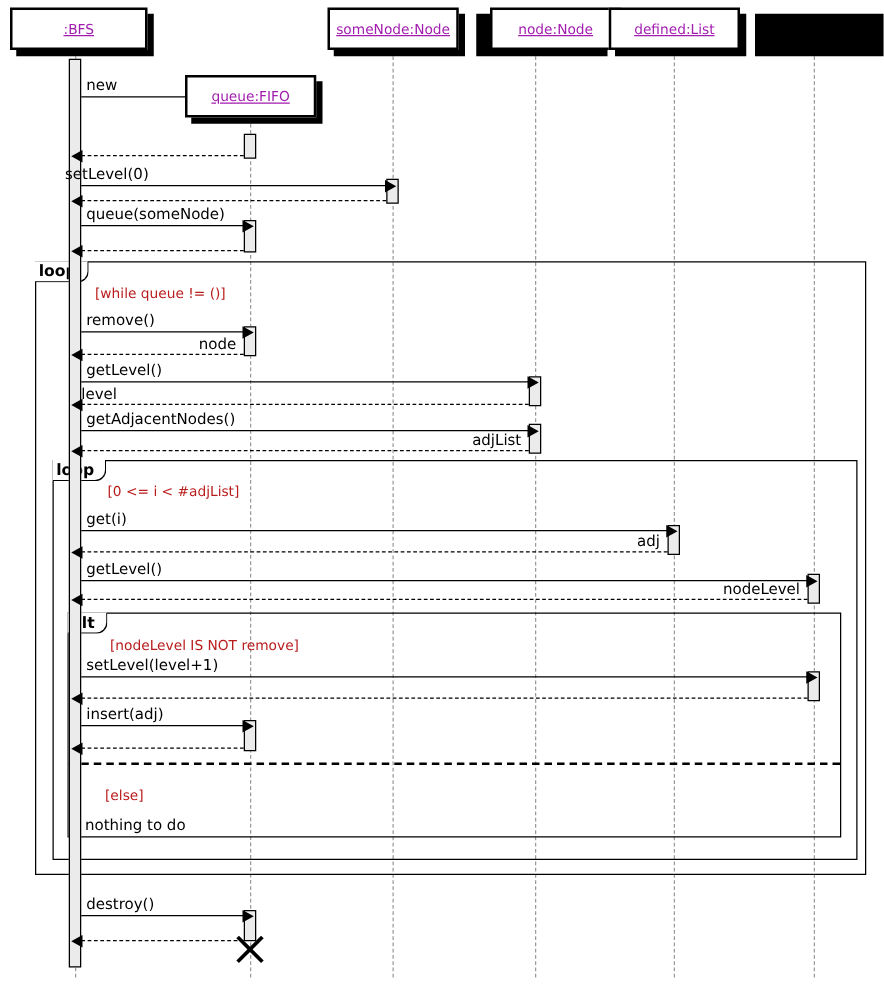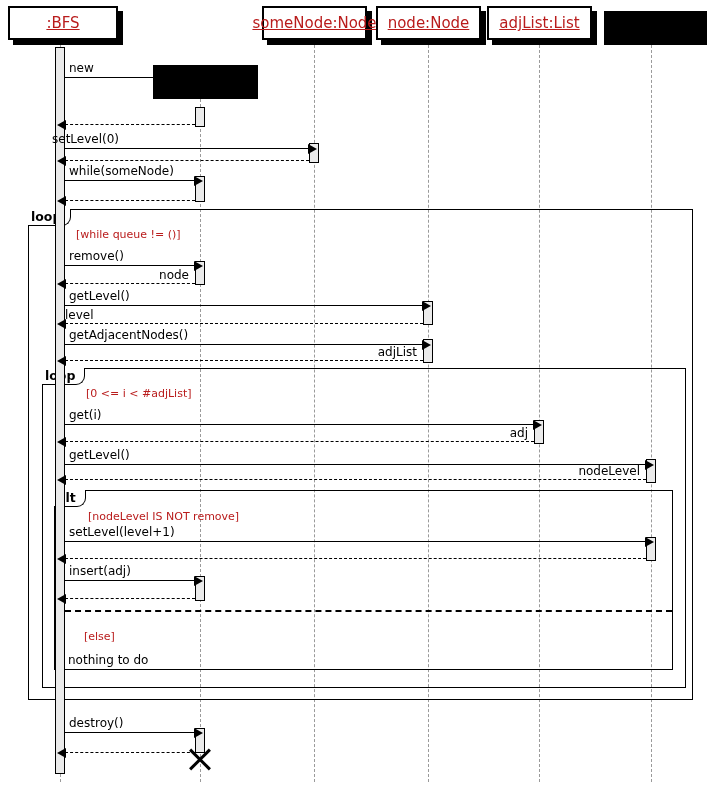--- a/index.html
+++ b/index.html
@@ -2,21 +2,21 @@
 <html><head>
 <meta charset="utf-8">
 <style>
   html,body{margin:0;padding:0;background:#ffffff;}
   body{font-family:"DejaVu Sans","Liberation Sans",sans-serif;}
   #canvas{position:relative;width:707px;height:790px;background:#fff;overflow:hidden;}
 
   
   .plbox{position:absolute;background:#fff;border:2px solid #000;box-sizing:border-box;
          display:flex;align-items:center;justify-content:center;}
-  .plbox .plname{font-size:15px;color:#b91c1c;text-decoration:underline;white-space:nowrap;}
+  .plbox .plname{font-size:11px;color:#a21caf;text-decoration:underline;white-space:nowrap;}
   .plshadow{position:absolute;background:#000;}
 
   
   .lifeline{position:absolute;width:0;border-left:1px dashed #9a9a9a;}
   .actbar{position:absolute;background:#ebebeb;border:1px solid #000;box-sizing:border-box;}
 
   
   .msgline{position:absolute;height:0;border-top:1.6px solid #000;}
   .msgline.ret{border-top:1.6px dashed #000;}
   .arrowhead{position:absolute;width:0;height:0;
@@ -82,21 +82,21 @@
     <div class="msglabel" style="left: 69px; top: 62px;">new</div>
     <div class="msgline ret" style="left: 65px; top: 124px; width: 130px;"></div>
     <div class="arrowhead left" style="left: 57px; top: 120px;"></div>
     <div class="msgline" style="left: 65px; top: 148px; width: 244px;"></div>
     <div class="arrowhead right" style="left: 308px; top: 144px;"></div>
     <div class="msglabel" style="left: 52px; top: 133px;">setLevel(0)</div>
     <div class="msgline ret" style="left: 65px; top: 160px; width: 244px;"></div>
     <div class="arrowhead left" style="left: 57px; top: 156px;"></div>
     <div class="msgline" style="left: 65px; top: 180px; width: 130px;"></div>
     <div class="arrowhead right" style="left: 194px; top: 176px;"></div>
-    <div class="msglabel" style="left: 69px; top: 165px;">while(someNode)</div>
+    <div class="msglabel" style="left: 69px; top: 165px;">queue(someNode)</div>
     <div class="msgline ret" style="left: 65px; top: 200px; width: 130px;"></div>
     <div class="arrowhead left" style="left: 57px; top: 196px;"></div>
     <div class="msgline" style="left: 65px; top: 265px; width: 130px;"></div>
     <div class="arrowhead right" style="left: 194px; top: 261px;"></div>
     <div class="msglabel" style="left: 69px; top: 250px;">remove()</div>
     <div class="msgline ret" style="left: 65px; top: 283px; width: 130px;"></div>
     <div class="arrowhead left" style="left: 57px; top: 279px;"></div>
     <div class="msglabel r" style="left: 65px; width: 124px; top: 269px; text-align: right;">node</div>
     <div class="msgline" style="left: 65px; top: 305px; width: 358px;"></div>
     <div class="arrowhead right" style="left: 422px; top: 301px;"></div>
@@ -135,30 +135,33 @@
     <div class="msgline" style="left: 65px; top: 732px; width: 130px;"></div>
     <div class="arrowhead right" style="left: 194px; top: 728px;"></div>
     <div class="msglabel" style="left: 69px; top: 717px;">destroy()</div>
     <div class="msgline ret" style="left: 65px; top: 752px; width: 130px;"></div>
     <div class="arrowhead left" style="left: 57px; top: 748px;"></div>
     <div class="plshadow" style="left: 13px; top: 11px; width: 110px; height: 34px;"></div>
     <div class="plbox" style="left: 8px; top: 6px; width: 110px; height: 34px;">
       <span class="plname">:BFS</span>
     </div>
     <div class="plshadow" style="left: 153px; top: 65px; width: 105px; height: 34px;"></div>
+    <div class="plbox" style="left: 148px; top: 60px; width: 105px; height: 34px;">
+      <span class="plname">queue:FIFO</span>
+    </div>
     <div class="plshadow" style="left: 267px; top: 11px; width: 105px; height: 34px;"></div>
     <div class="plbox" style="left: 262px; top: 6px; width: 105px; height: 34px;">
       <span class="plname">someNode:Node</span>
     </div>
     <div class="plshadow" style="left: 381px; top: 11px; width: 105px; height: 34px;"></div>
-    <div class="plbox" style="left: 376px; top: 6px; width: 105px; height: 34px;">
+    <div class="plbox" style="left: 392px; top: 6px; width: 105px; height: 34px;">
       <span class="plname">node:Node</span>
     </div>
     <div class="plshadow" style="left: 492px; top: 11px; width: 105px; height: 34px;"></div>
     <div class="plbox" style="left: 487px; top: 6px; width: 105px; height: 34px;">
-      <span class="plname">adjList:List</span>
+      <span class="plname">defined:List</span>
     </div>
     <div class="plshadow" style="left: 604px; top: 11px; width: 105px; height: 34px;"></div>
     <div class="destroyx" style="left: 186px; top: 744px; width: 28px; height: 28px;">
       <i class="a"></i>
       <i class="b"></i>
     </div>
   </div>
 
 </body></html>

